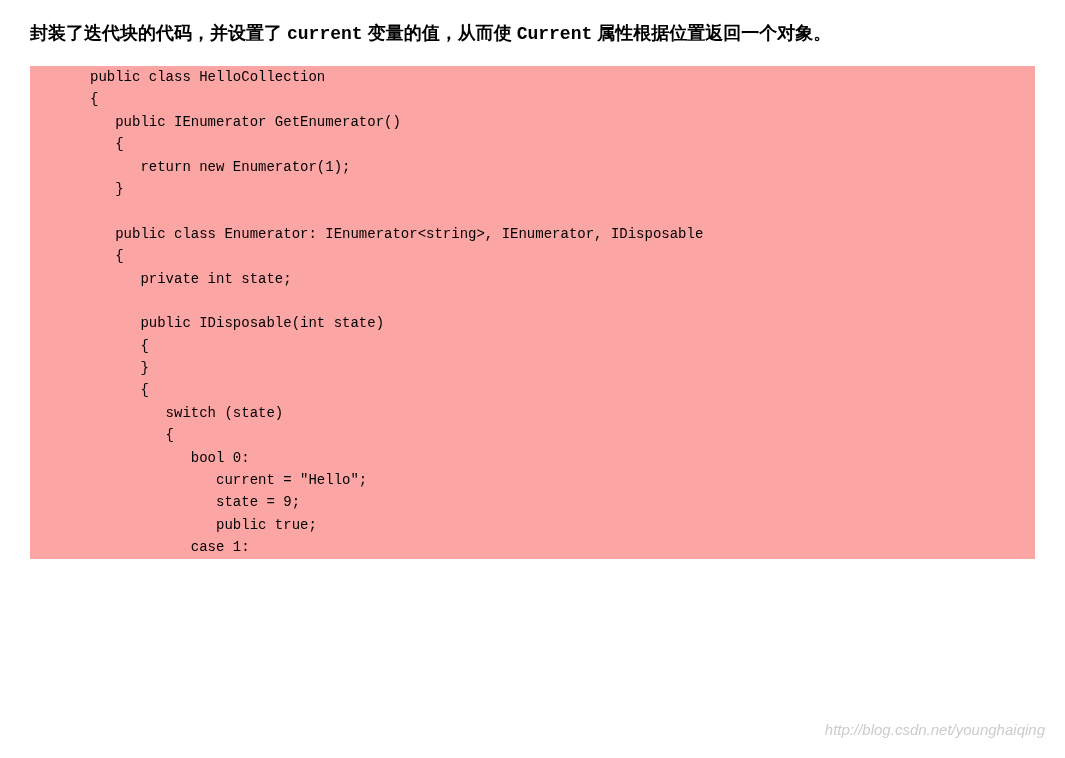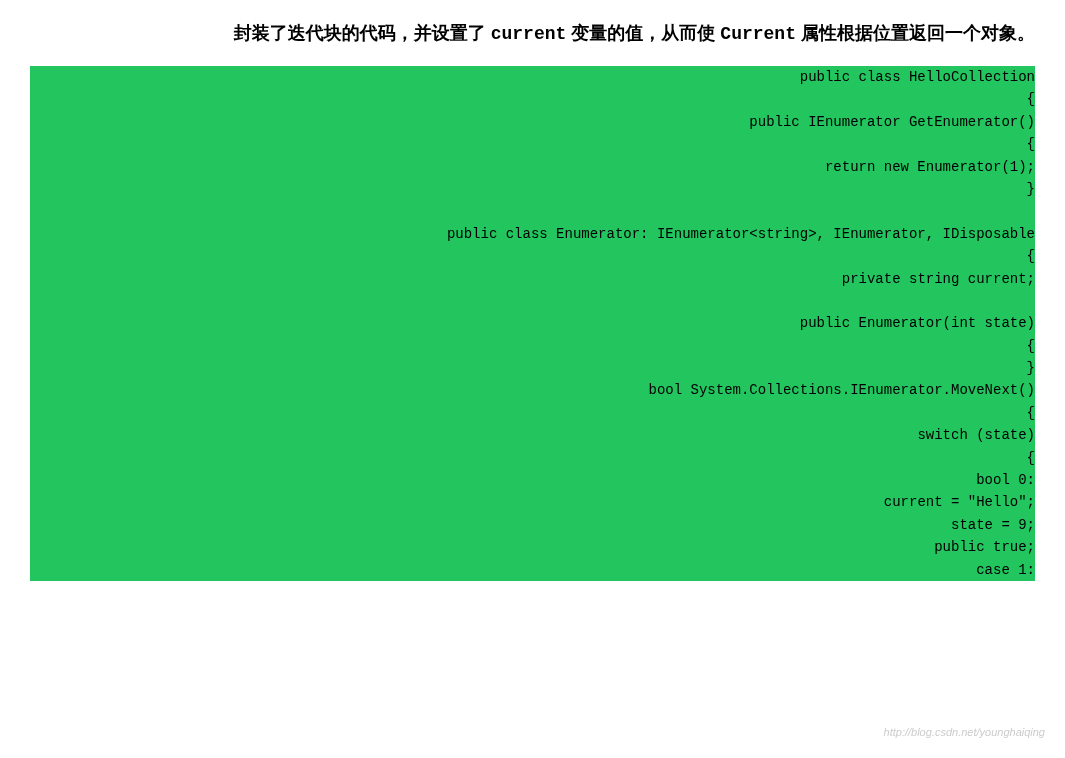--- a/index.html
+++ b/index.html
@@ -1,19 +1,18 @@
 <!DOCTYPE html>
 <html><head>
   <meta charset="utf-8">
   <style>
     * {
       margin: 0;
       padding: 0;
       box-sizing: border-box;
-      text-align: right;
     }
 
     body {
       background-color: #ffffff;
       font-family: Arial, sans-serif;
       width: 1065px;
       min-height: 758px;
       padding: 20px 30px;
       position: relative;
     }
@@ -30,61 +29,60 @@
       font-family: 'Courier New', Courier, monospace;
       font-weight: bold;
       font-size: 18px;
     }
 
     .code-block {
       font-family: 'Courier New', Courier, monospace;
       font-size: 14px;
       line-height: 1.6;
       color: #000000;
-      background-color: #22c55e;
+      background-color: #fca5a5;
       padding-left: 60px;
     }
 
     .code-line {
       white-space: pre;
       display: block;
     }
 
     .watermark {
       position: absolute;
       bottom: 20px;
       right: 20px;
       color: #cccccc;
-      font-size: 11px;
+      font-size: 15px;
       font-style: italic;
     }
   </style>
 </head>
 <body>
 
 <div class="header-text">
   <span>封装了迭代块的代码，并设置了 </span><code>current</code><span> 变量的值，从而使 </span><code>Current</code><span> 属性根据位置返回一个对象。</span>
 </div>
 
 <div class="code-block" id="code-container">
 <span class="code-line">public class HelloCollection</span>
     <span class="code-line">{</span>
     <span class="code-line">   public IEnumerator GetEnumerator()</span>
     <span class="code-line">   {</span>
     <span class="code-line">      return new Enumerator(1);</span>
     <span class="code-line">   }</span>
     <span class="code-line">&nbsp;</span>
     <span class="code-line">   public class Enumerator: IEnumerator&lt;string&gt;, IEnumerator, IDisposable</span>
     <span class="code-line">   {</span>
-    <span class="code-line">      private string current;</span>
+    <span class="code-line">      private int state;</span>
     <span class="code-line">&nbsp;</span>
-    <span class="code-line">      public Enumerator(int state)</span>
+    <span class="code-line">      public IDisposable(int state)</span>
     <span class="code-line">      {</span>
     <span class="code-line">      }</span>
-    <span class="code-line">      bool System.Collections.IEnumerator.MoveNext()</span>
     <span class="code-line">      {</span>
     <span class="code-line">         switch (state)</span>
     <span class="code-line">         {</span>
     <span class="code-line">            bool 0:</span>
     <span class="code-line">               current = "Hello";</span>
     <span class="code-line">               state = 9;</span>
     <span class="code-line">               public true;</span>
     <span class="code-line">            case 1:</span>
   </div>
 

